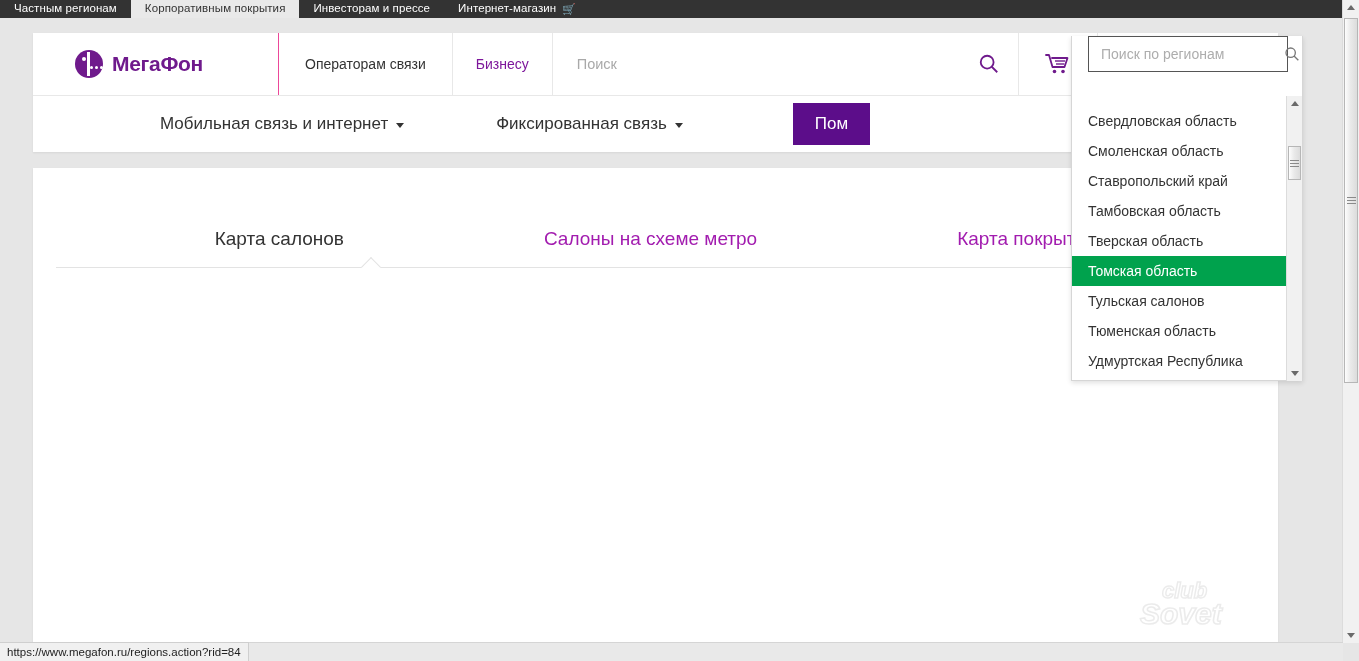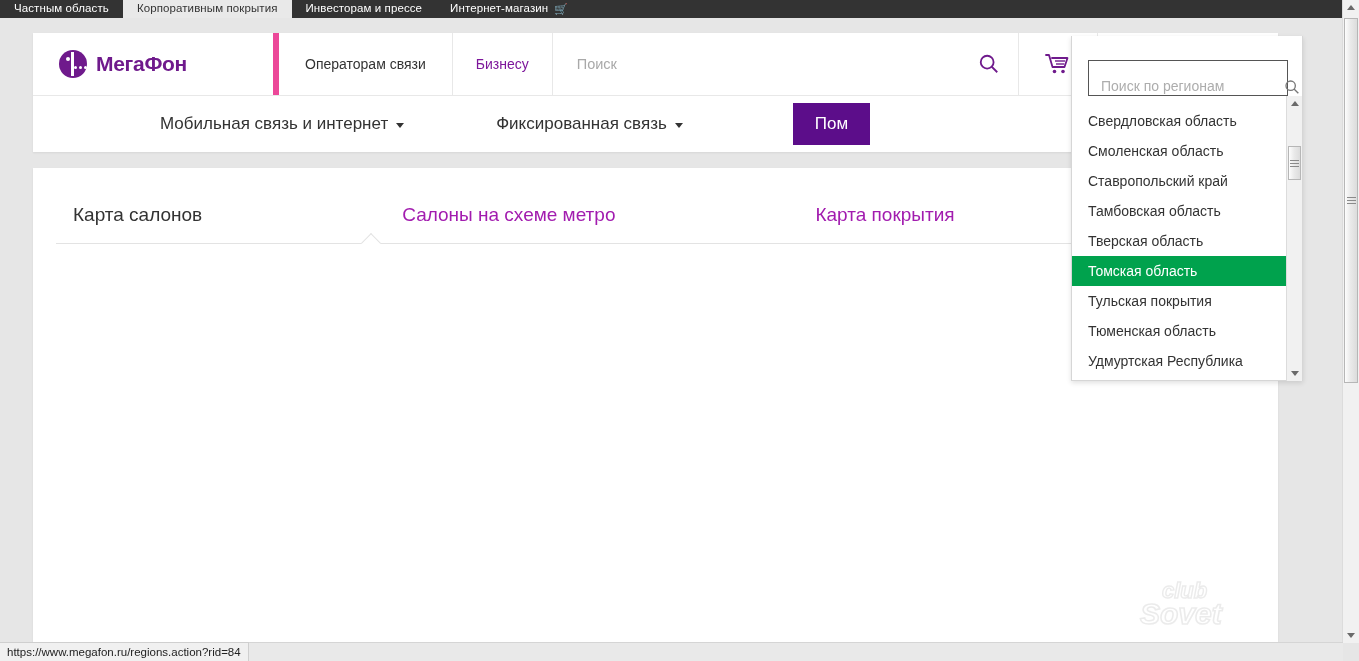--- a/index.html
+++ b/index.html
@@ -88,23 +88,23 @@
   }
   .header-top {
     display: flex;
     height: 62px;
     border-bottom: 1px solid #e8e8e8;
   }
   .logo-cell {
     width: 246px;
     display: flex;
     align-items: center;
-    padding-left: 26px;
+    padding-left: 42px;
     box-sizing: border-box;
-    border-right: 6px solid #ec4899;
+    border-right: 1px solid #ec4899;
     cursor: pointer;
   }
   .logo-mark {
     width: 28px; height: 28px;
     border-radius: 50%;
     background: #6f1a8c;
     position: relative;
     margin-right: 9px;
     flex: 0 0 auto;
   }
@@ -234,27 +234,27 @@
     position: absolute;
     left: 33px; top: 150px;
     width: 1245px;
     height: 480px;
     background: #ffffff;
     box-shadow: 0 1px 2px rgba(0,0,0,0.07);
     overflow: hidden;
   }
   .tabs {
     position: relative;
-    height: 76px;
+    height: 100px;
     display: flex;
     align-items: flex-end;
+    justify-content: center;
     gap: 200px;
     padding-bottom: 18px;
     box-sizing: border-box;
-    padding-left: 40px;
   }
   .tab {
     font-size: 19px;
     color: #a21caf;
     white-space: nowrap;
     cursor: pointer;
     position: relative;
   }
   .tab.active { color: #333333; }
   .tabs-rule {
@@ -296,25 +296,25 @@
     width: 232px;
     height: 345px;
     background: #ffffff;
     border: 1px solid #d6d6d6;
     border-top: 0;
     box-sizing: border-box;
     z-index: 40;
     box-shadow: 0 2px 5px rgba(0,0,0,0.12);
   }
   .region-search {
-    margin: 24px 14px 0 16px;
+    margin: 0 14px 0 16px;
     height: 36px;
     border: 1px solid #555555;
     display: flex;
-    align-items: flex-end;
+    align-items: center;
     padding: 0 20px 0 10px;
     box-sizing: border-box;
     background: #fff;
     cursor: text;
   }
   .region-search input {
     flex: 1 1 auto;
     border: 0; outline: 0;
     font-family: inherit;
     font-size: 14px;
@@ -422,21 +422,21 @@
     background: #e9e9e9;
     border-top: 1px solid #d5d5d5;
     z-index: 55;
   }
 </style>
 </head>
 <body>
 
 <div class="topbar">
   <div class="topbar-tab">
-    <span>Частным область</span>
+    <span>Частным регионам</span>
   </div>
   <div class="topbar-tab active">
     <span>Корпоративным покрытия</span>
   </div>
   <div class="topbar-tab">
     <span>Инвесторам и прессе</span>
   </div>
   <div class="topbar-tab">
     <span>Интернет-магазин</span>
     <span class="cart-glyph">🛒</span>
@@ -540,21 +540,21 @@
       </svg>
     </div>
 
     <div class="region-list">
       <div class="region-item">Свердловская область</div>
       <div class="region-item">Смоленская область</div>
       <div class="region-item">Ставропольский край</div>
       <div class="region-item">Тамбовская область</div>
       <div class="region-item">Тверская область</div>
       <div class="region-item selected">Томская область</div>
-      <div class="region-item">Тульская покрытия</div>
+      <div class="region-item">Тульская салонов</div>
       <div class="region-item">Тюменская область</div>
       <div class="region-item">Удмуртская Республика</div>
     </div>
 
     <div class="sb region-sb">
       <div class="sb-arrow up">
           <span></span>
         </div>
       <div class="sb-thumb">
         <span class="grip">

